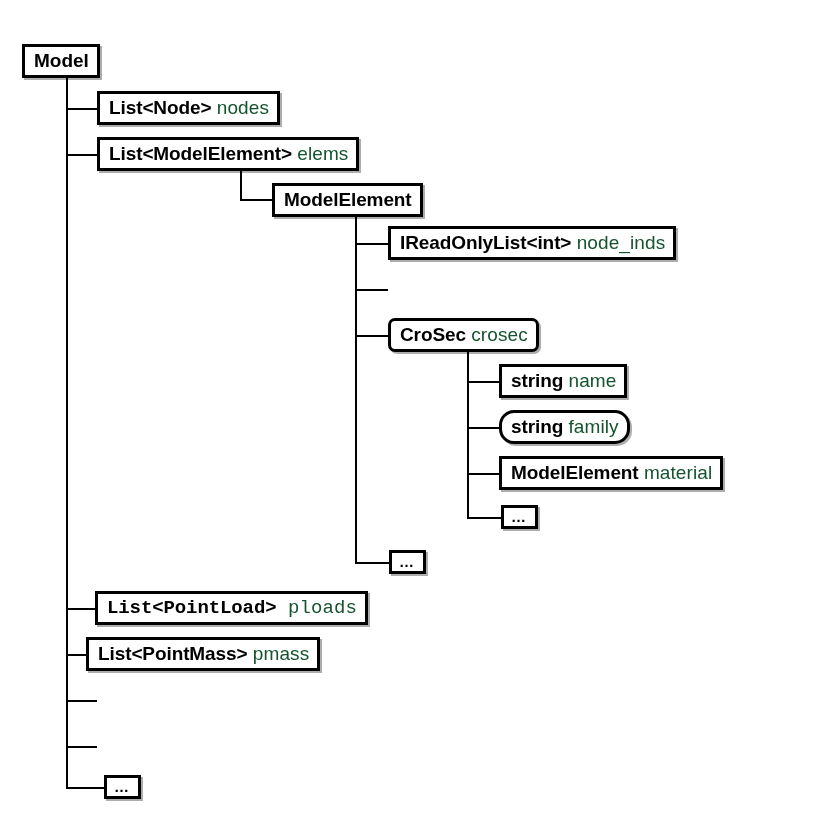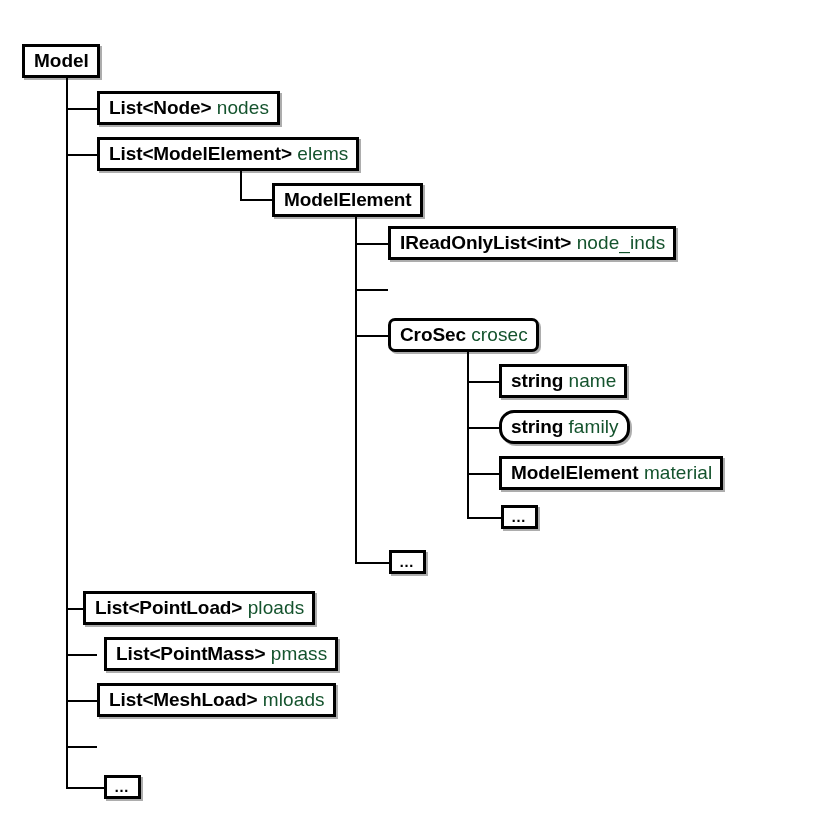--- a/index.html
+++ b/index.html
@@ -139,33 +139,29 @@
   </div>
 
   <div class="node ellipsis" style="left:501px; top:505px;">
     <span>…</span>
   </div>
 
   <div class="node ellipsis" style="left:389px; top:550px;">
     <span>…</span>
   </div>
 
-  <div class="node" style="left:83px; top:591px;">
+  <div class="node" style="left:95px; top:591px;font-family:Liberation Mono, monospace;">
     <span class="ty">List&lt;PointLoad&gt;</span>
     <span class="nm"> ploads</span>
   </div>
 
-  <div class="node" style="left:104px; top:637px;">
+  <div class="node" style="left:86px; top:637px;">
     <span class="ty">List&lt;PointMass&gt;</span>
     <span class="nm"> pmass</span>
   </div>
 
-  <div class="node" style="left:97px; top:683px;">
-    <span class="ty">List&lt;MeshLoad&gt;</span>
-    <span class="nm"> mloads</span>
-  </div>
 
 
   <div class="node ellipsis" style="left:104px; top:775px;">
     <span>…</span>
   </div>
 
 </div>
 
 </body></html>

